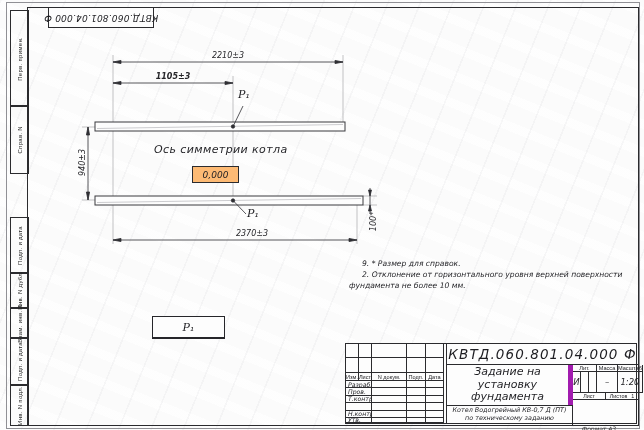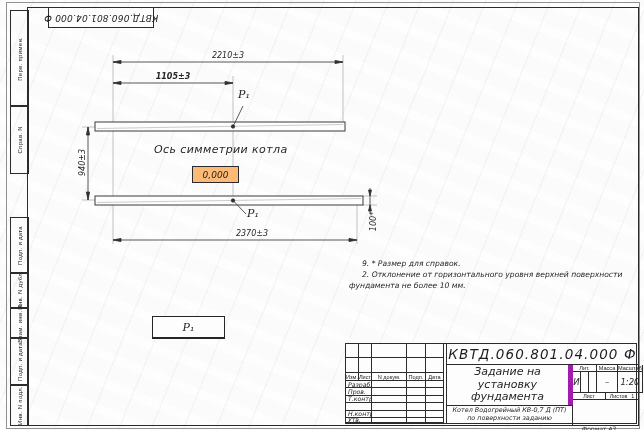--- a/index.html
+++ b/index.html
@@ -222,21 +222,21 @@
     <div class="lab">Утв.</div>
       <div></div>
       <div></div>
       <div></div>
   </div>
   <div class="tbr">
     <div class="desig">КВТД.060.801.04.000  Ф</div>
     <div class="dtitle">Задание на установку фундамента</div>
     <div class="product">
       <span>Котел Водогрейный КВ-0,7 Д (ПТ)</span>
-      <span>по поверхности заданию</span>
+      <span>по техническому заданию</span>
     </div>
     <div class="litg">
       <div class="h3">Лит.</div>
       <div>Масса</div>
       <div>Масштаб</div>
       <div class="val">И</div>
       <div></div>
       <div></div>
       <div class="val">–</div>
       <div class="val">1:20</div>

